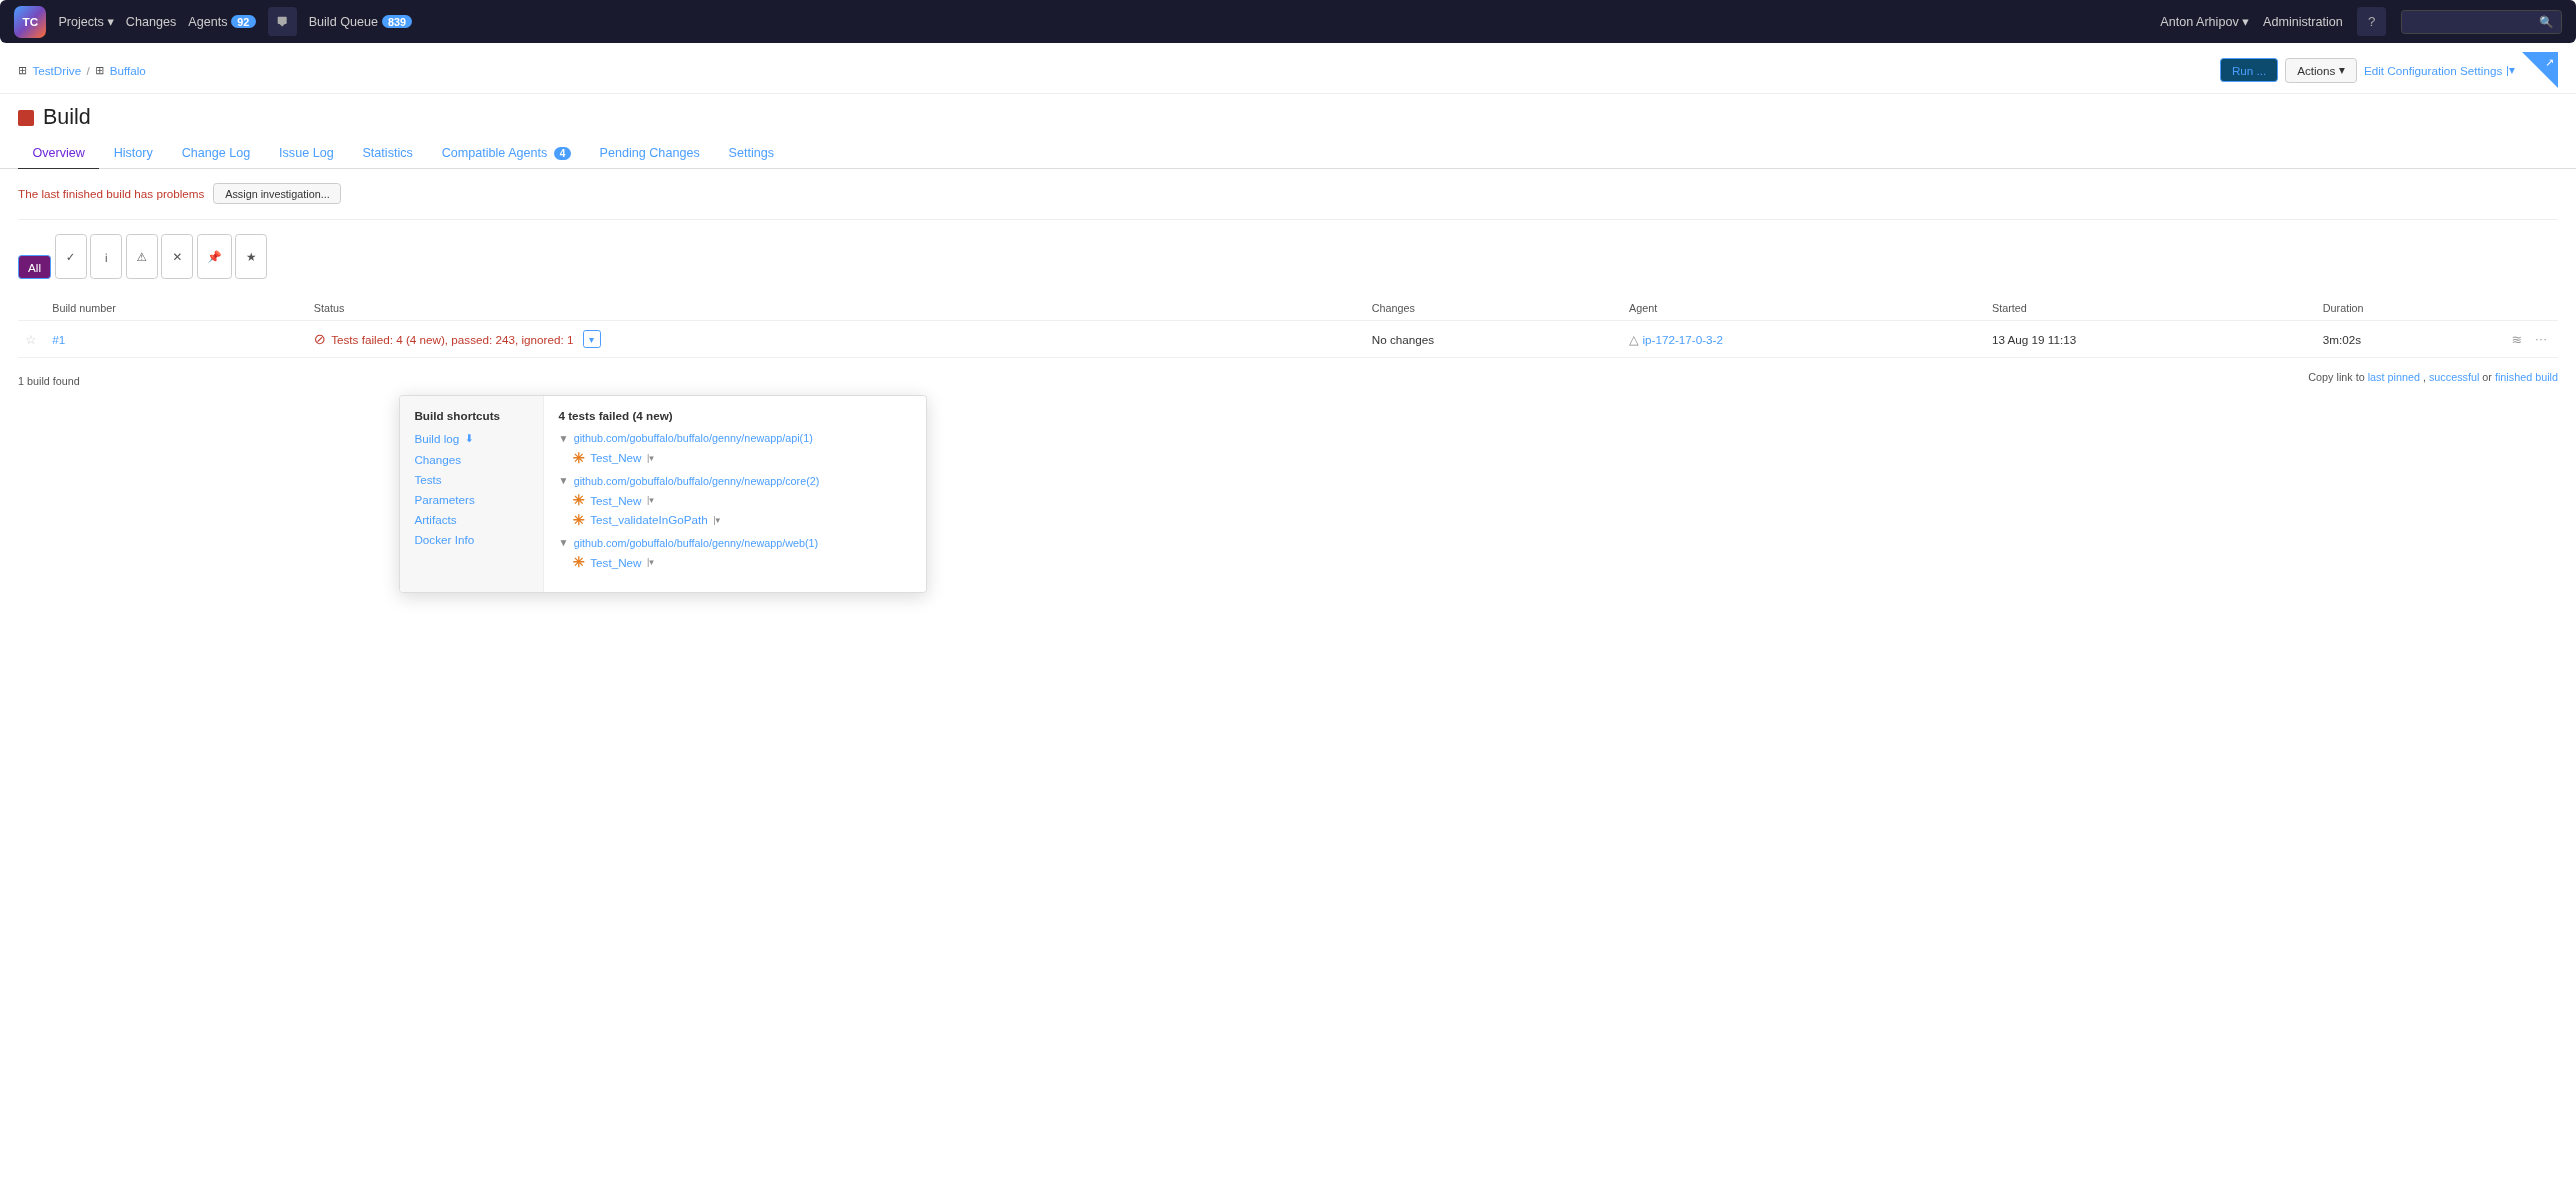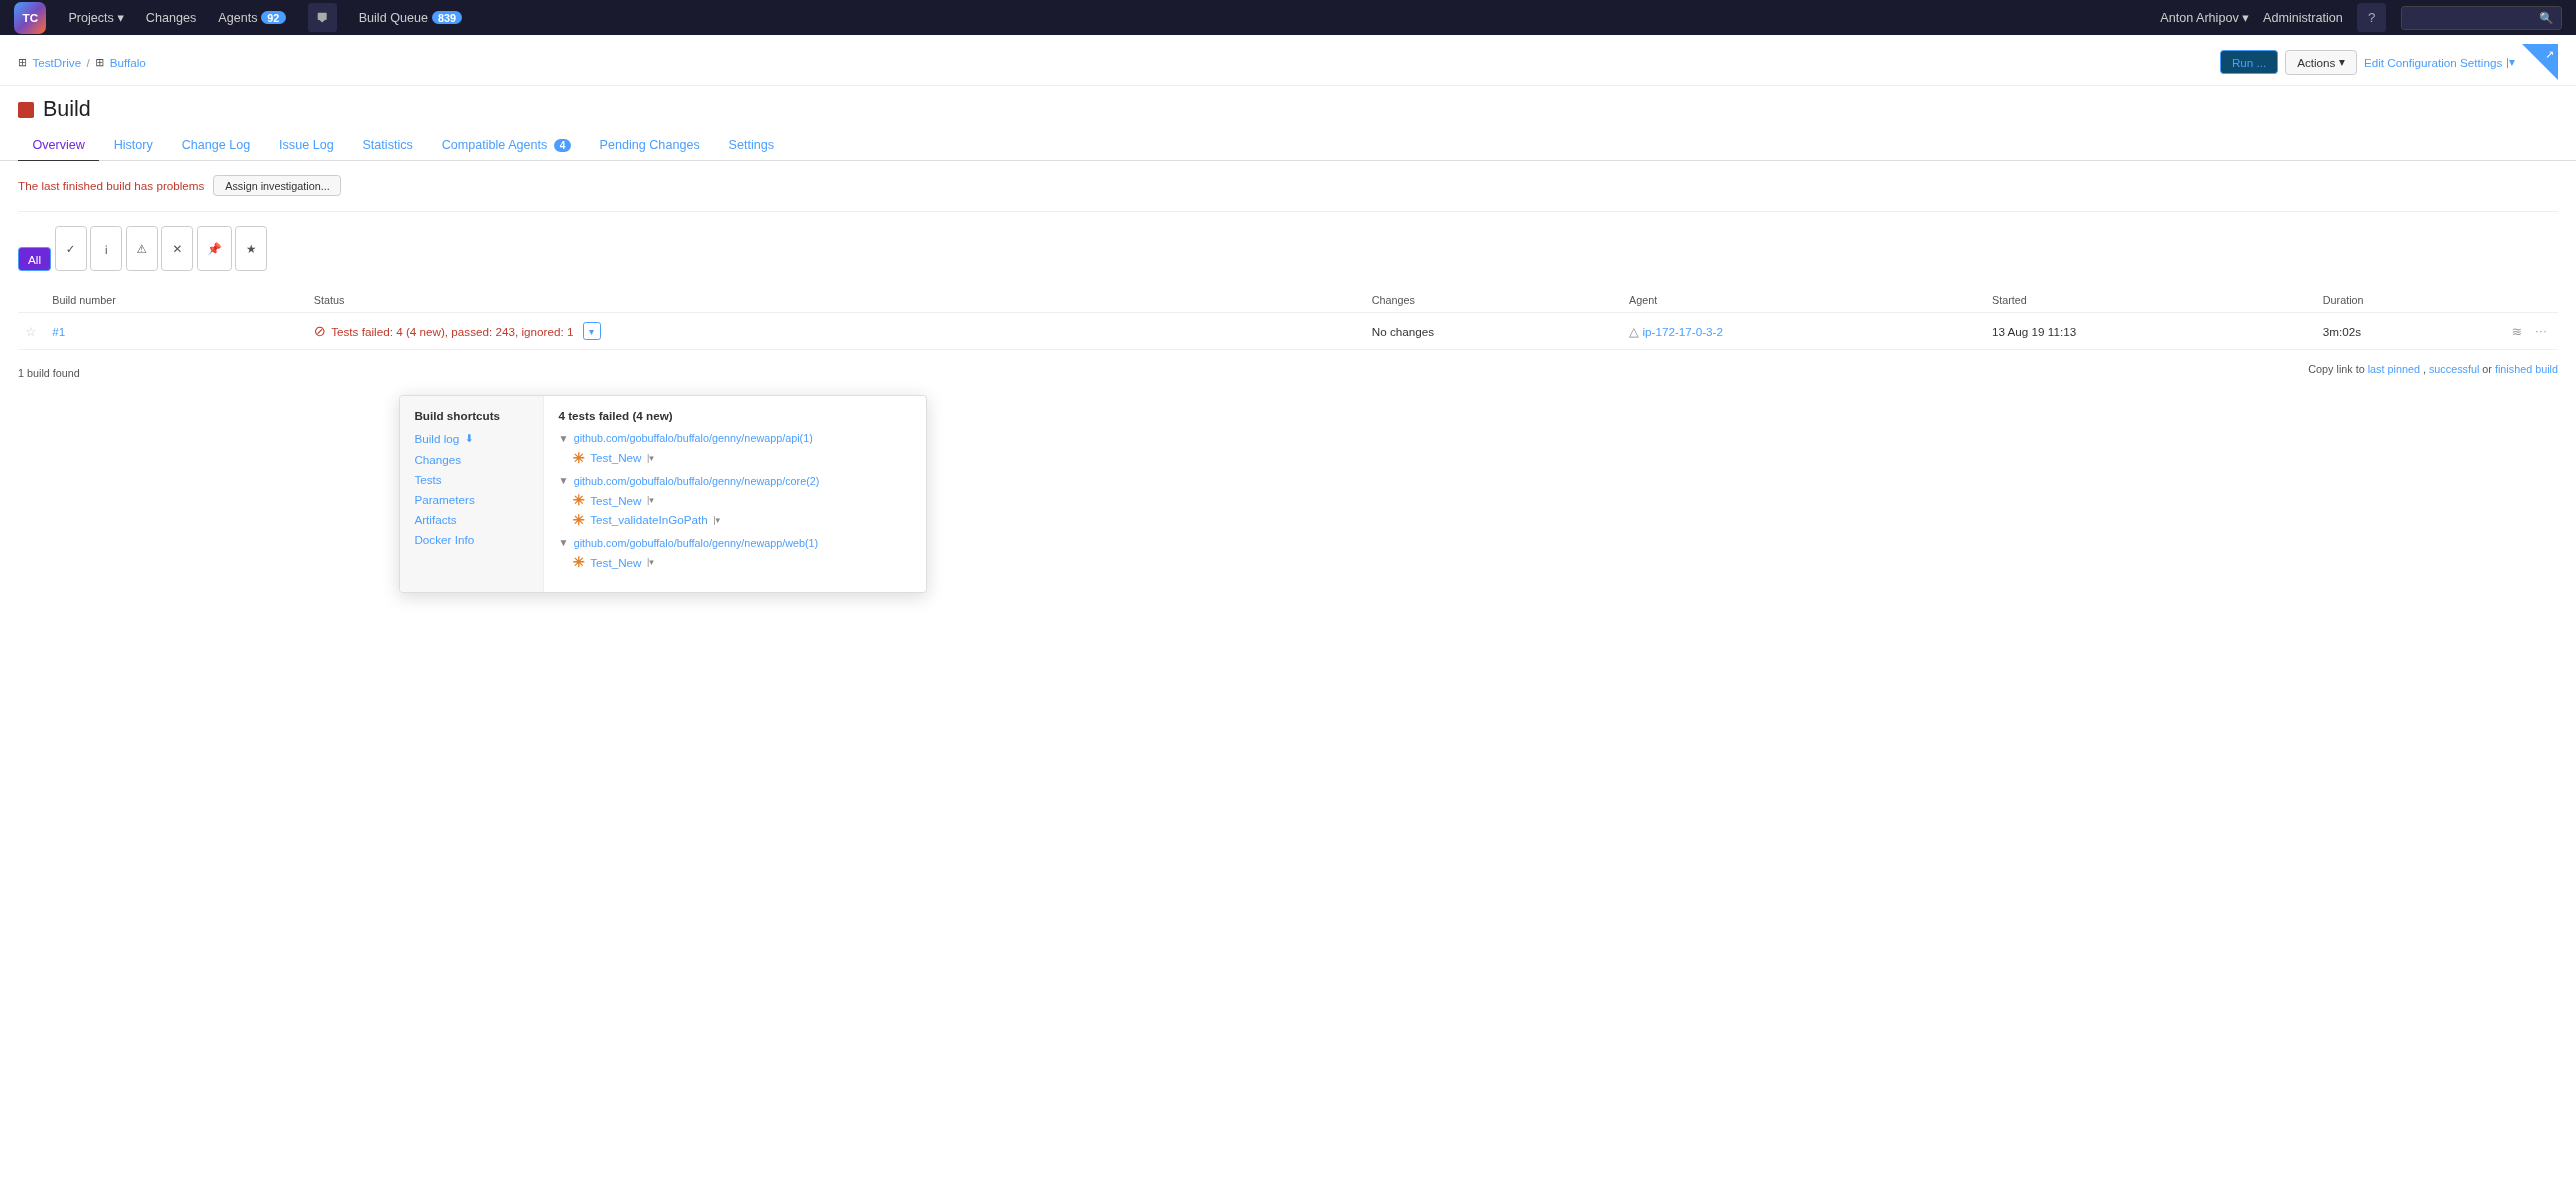--- a/index.html
+++ b/index.html
@@ -1,21 +1,21 @@
 <!DOCTYPE html>
 <html style="font-size:14.4px"><head>
   <meta charset="utf-8">
   <style>
     * { box-sizing: border-box; margin: 0; padding: 0; }
     body { font-family: -apple-system, BlinkMacSystemFont, 'Segoe UI', Arial, sans-serif; font-size: 12.6px; color: #333; background: #fff; }
 
     
     .top-nav {
-      display: flex; align-items: center; height: 35px;
-      background: #1a1a2e; padding: 0 14.4px; gap: 22px;
+      display: flex; align-items: center; height: 43px;
+      background: #1a1a2e; padding: 0 14.4px; gap: 12px; border-radius: 6px;
     }
     .tc-logo {
       width: 32px; height: 32px; border-radius: 7.2px;
       background: linear-gradient(135deg, #4a9eff 0%, #764abc 50%, #ff6b35 100%);
       display: flex; align-items: center; justify-content: center;
       color: #fff; font-weight: 900; font-size: 11.7px; flex-shrink: 0;
     }
     .nav-link {
       color: #ccc; text-decoration: none; font-size: 12.6px; display: flex; align-items: center; gap: 3.6px;
     }
@@ -82,21 +82,21 @@
     .divider { border: none; border-top: 0.9px solid #eee; margin: 14.4px 0; }
     .section-title { font-weight: 700; font-size: 12.6px; margin-bottom: 12.6px; }
 
     
     .filter-bar { display: flex; gap: 3.6px; margin-bottom: 18px; }
     .filter-btn {
       border: 0.9px solid #ccc; background: #fff; color: #555;
       padding: 4.5px 9px; border-radius: 3.6px; cursor: pointer; font-size: 11.7px;
       display: flex; align-items: center; justify-content: center; min-width: 32px;
     }
-    .filter-btn.active { background: #6d28d9; color: #fff; border-color: #4a9eff; margin-top: 21px; }
+    .filter-btn.active { background: #701a75; color: #fff; border-color: #4a9eff; margin-top: 21px; }
 
     
     .build-table { width: 100%; border-collapse: collapse; }
     .build-table th {
       text-align: left; color: #555; font-size: 10.8px; font-weight: 400;
       padding: 5.4px 7.2px; border-bottom: 0.9px solid #eee;
     }
     .build-table td { padding: 9px 7.2px; border-bottom: 0.9px solid #f0f0f0; font-size: 11.7px; vertical-align: middle; }
     .build-num-link { color: #4a9eff; text-decoration: none; font-weight: 500; }
     .status-error { display: flex; align-items: center; gap: 5.4px; color: #c0392b; }

